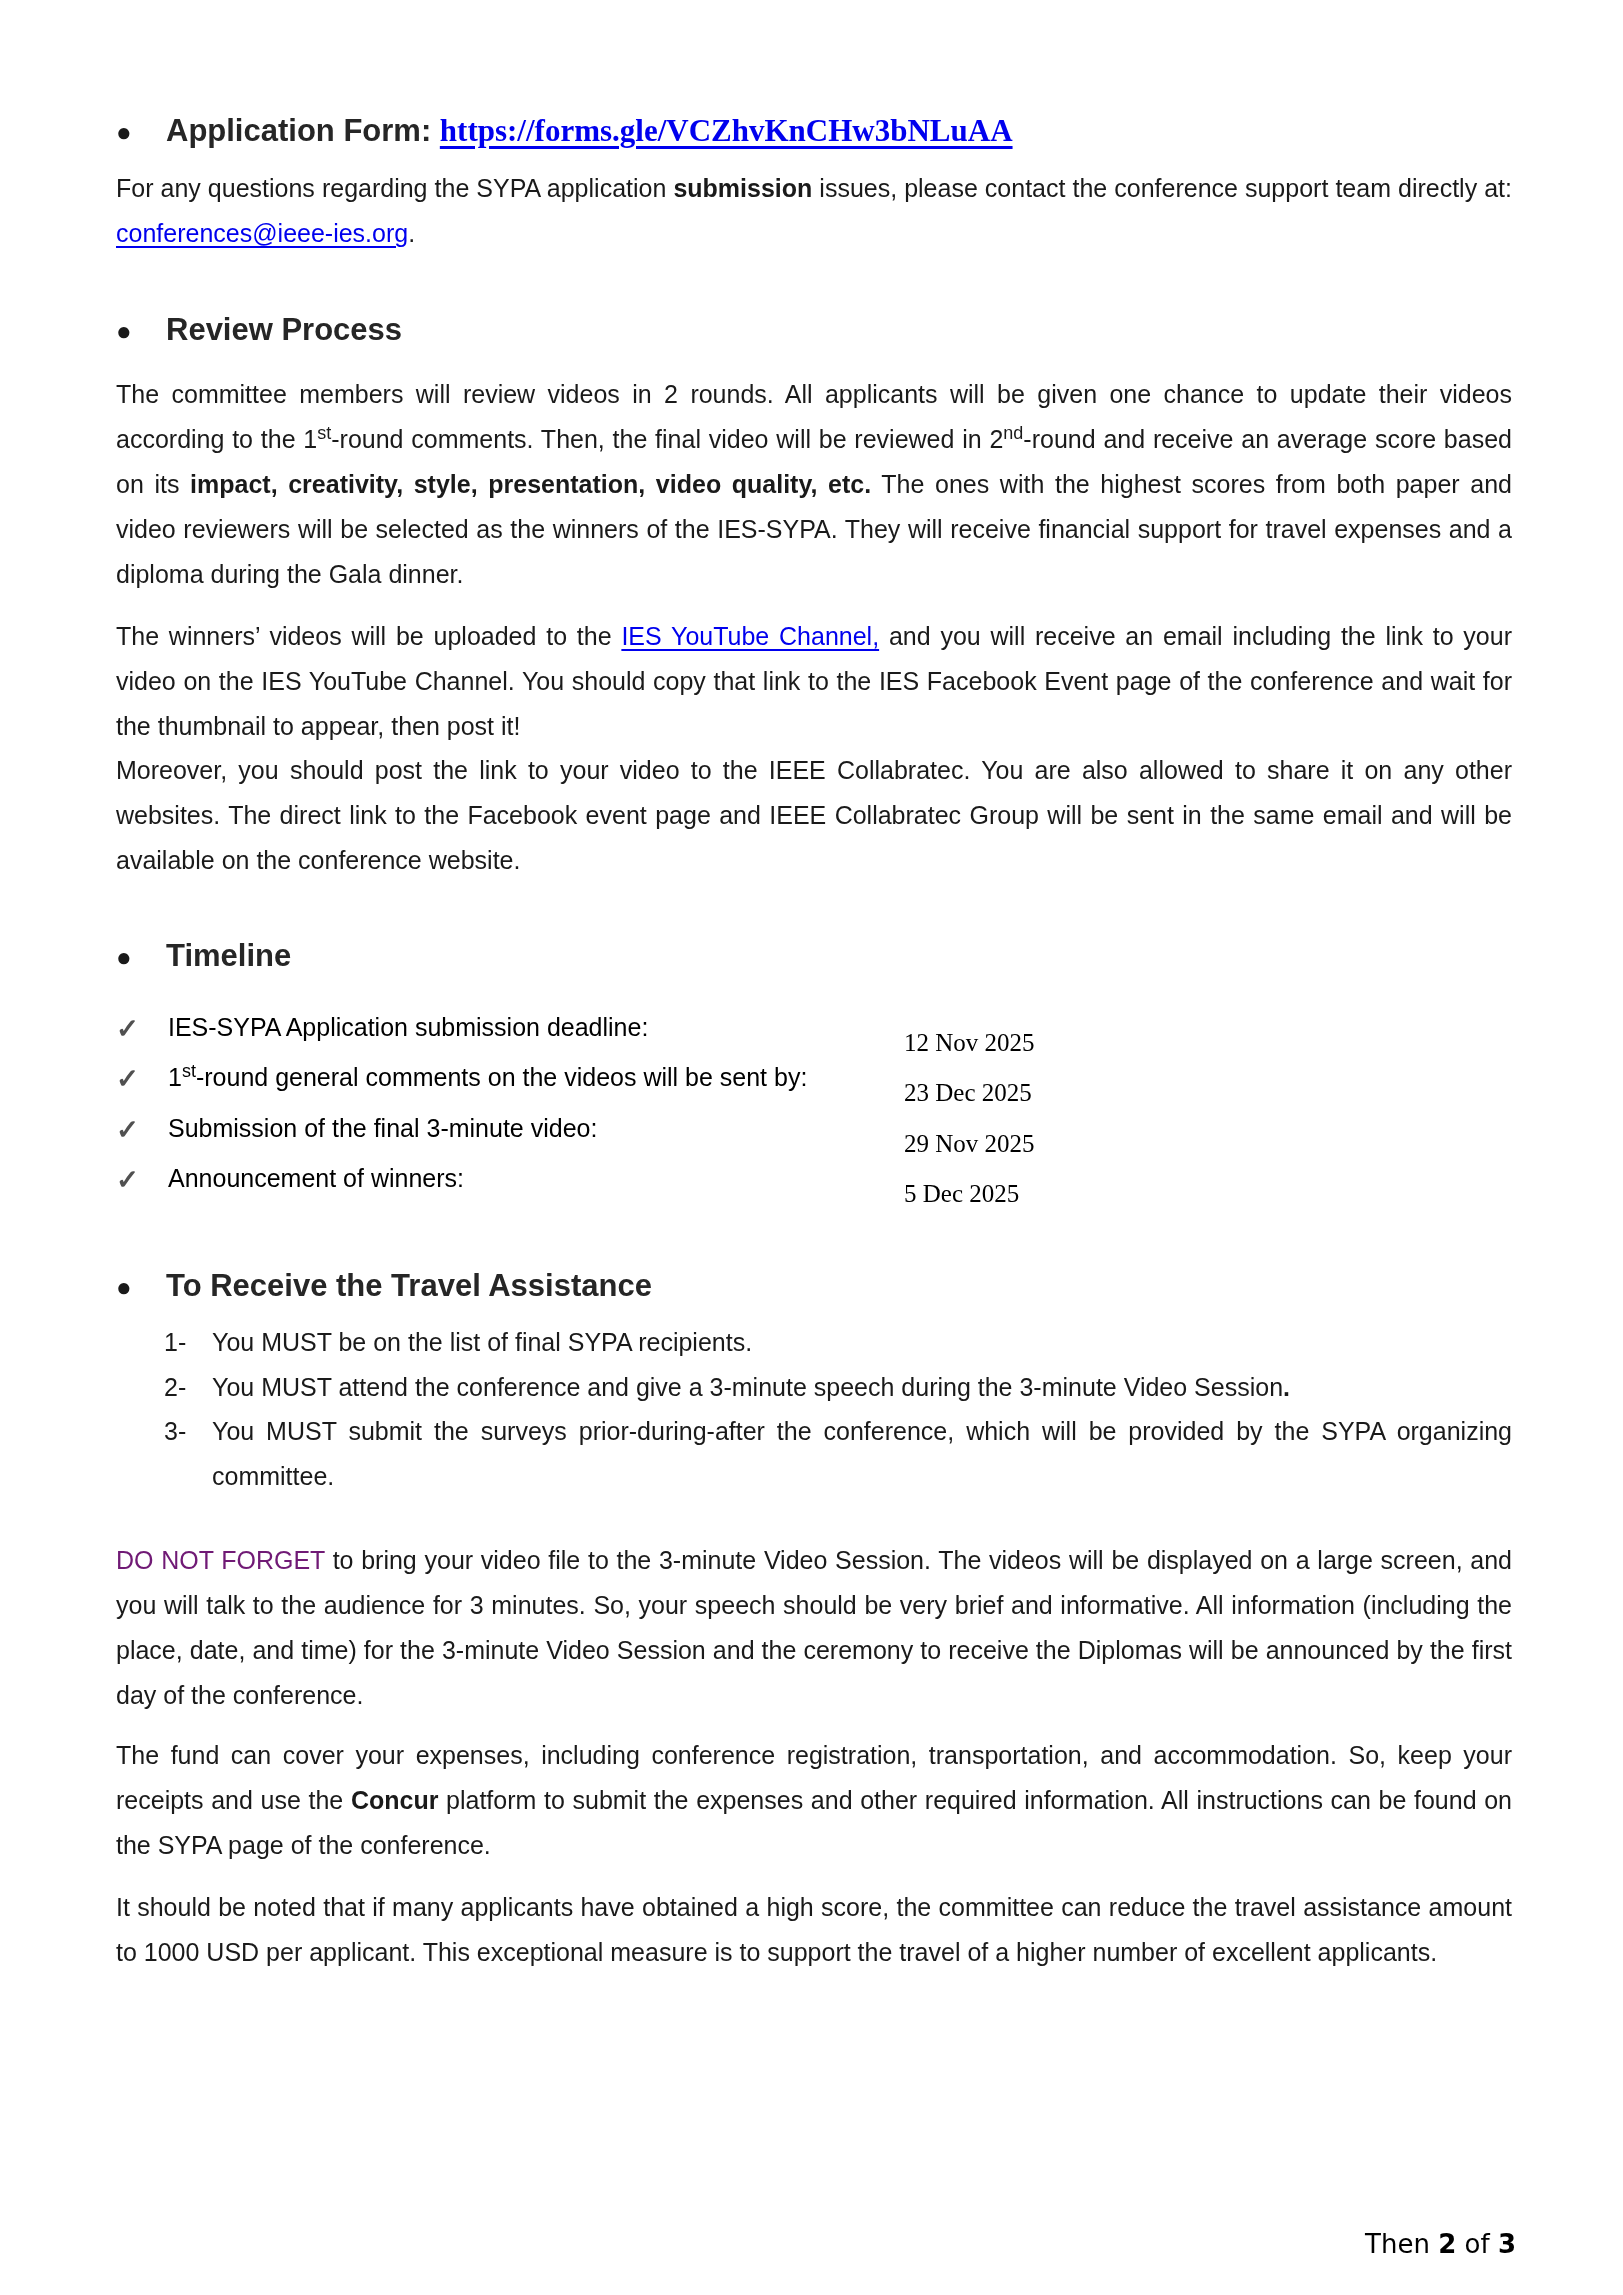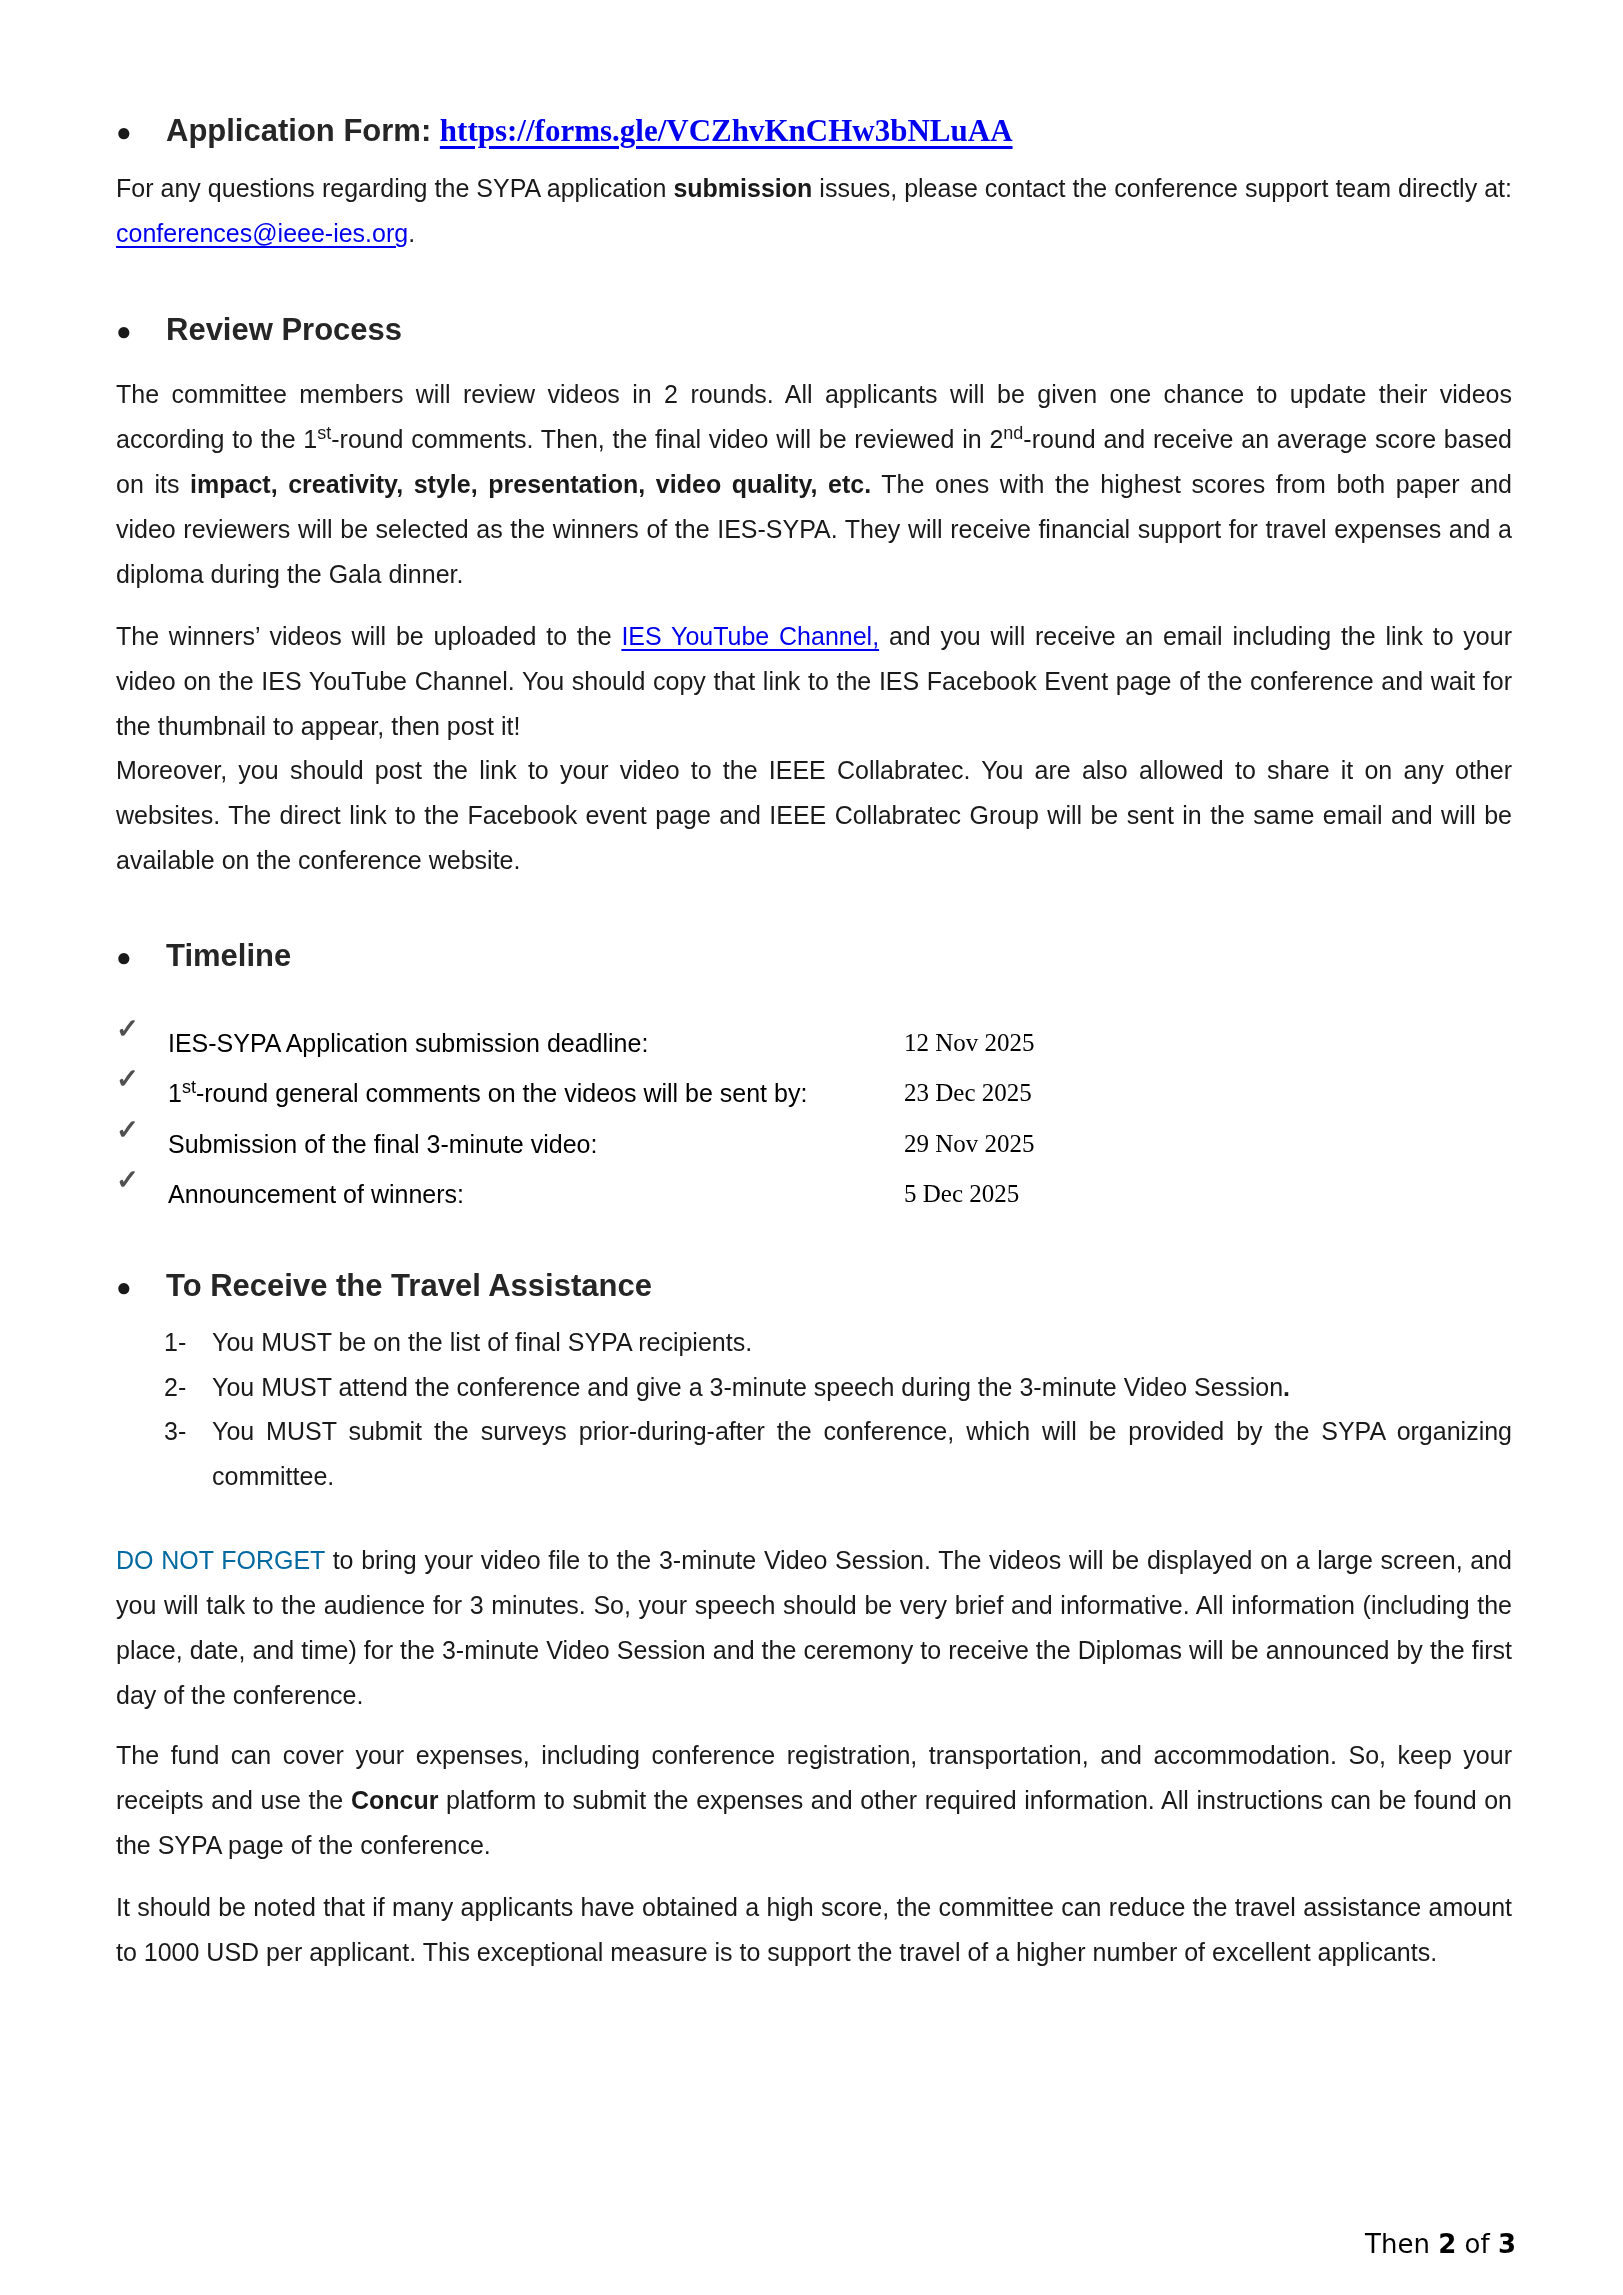--- a/index.html
+++ b/index.html
@@ -5,24 +5,24 @@
   html, body { margin: 0; padding: 0; background: #ffffff; }
   body { width: 1623px; height: 2295px; position: relative; overflow: hidden;
          font-family: "Liberation Sans", sans-serif; color: #1a1a1a; }
   .page { position: absolute; left: 116px; top: 0; width: 1396px; }
   .section-heading { position: absolute; left: 0; font-weight: bold; font-size: 31px; color: #262626; white-space: nowrap; }
   .section-heading .bullet { display: inline-block; width: 50px; font-size: 26px; color: #1a1a1a; }
   .para { position: absolute; left: 0; width: 1396px; font-size: 25px; line-height: 45px; text-align: justify; text-align-last: left; color: #1a1a1a; }
   .para b { font-weight: bold; }
   a.link { color: #0000ee; text-decoration: underline; text-decoration-thickness: 2px; text-underline-offset: 3.9px; }
   .heading-link { color: #0000ee; text-decoration: underline; text-decoration-thickness: 2.6px; text-underline-offset: 4.6px; font-family: Liberation Serif, serif; }
-  .red { color: #0369a1; }
+  .red { color: #701a75; }
   .timeline-row { position: absolute; left: 0; height: 39px; font-size: 25px; color: #000; white-space: nowrap; }
   .timeline-row .check { position: absolute; left: 0; top: -1.3px; font-size: 27.5px; color: #505050; font-weight: bold; }
-  .timeline-row .label { position: absolute; left: 52px; top: 16px; }
+  .timeline-row .label { position: absolute; left: 52px; top: 0; }
   .timeline-row .date { position: absolute; left: 788px; top: 16px; font-family: Liberation Serif, serif; }
   sup { font-size: 18px; vertical-align: super; line-height: 0; }
   .num-row { position: absolute; left: 48px; width: 1348px; font-size: 25px; line-height: 45px; color: #1a1a1a; }
   .num-row .num { position: absolute; left: 0; top: 0; }
   .num-row .txt { display: block; margin-left: 48px; text-align: justify; text-align-last: left; }
   .footer { position: absolute; right: 107px; top: 2229px; font-family: "DejaVu Sans", sans-serif; font-size: 26px; color: #000; white-space: nowrap; }
   .footer b { font-weight: bold; }
 </style>
 </head>
 <body>

